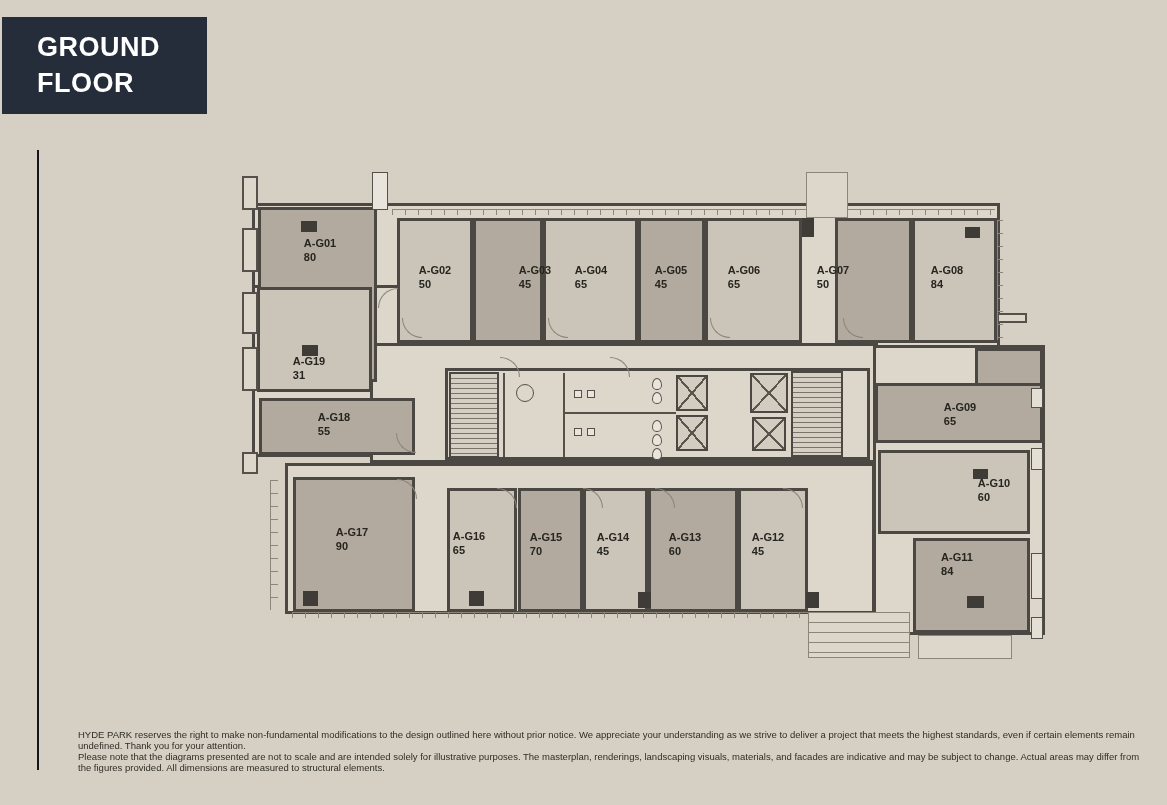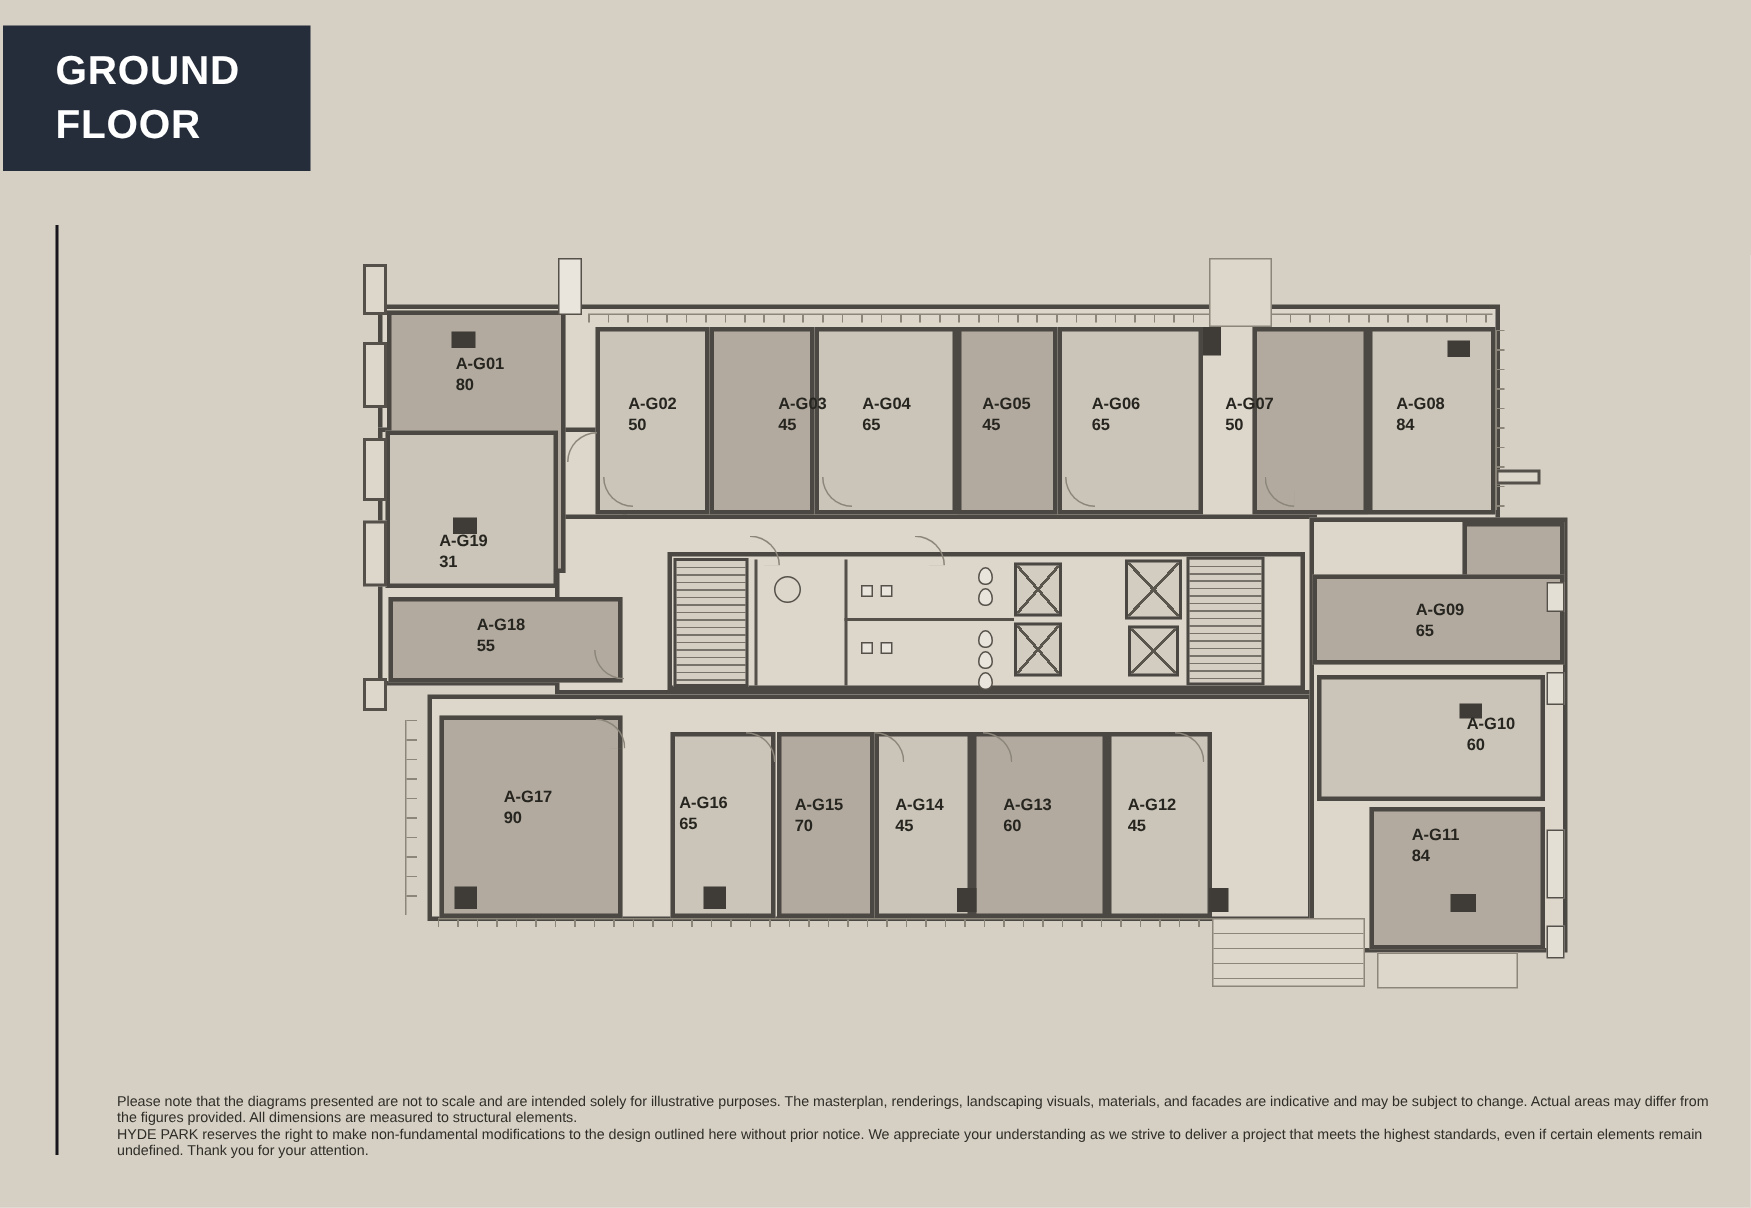--- a/index.html
+++ b/index.html
@@ -236,16 +236,16 @@
       <div class="abs tick-h" style="left: 292px; top: 612px; width: 520px; height: 6px;"></div>
       <div class="abs tick-v" style="left: 997px; top: 220px; width: 6px; height: 120px;"></div>
       <div class="abs tick-v" style="left: 270px; top: 480px; width: 8px; height: 130px;"></div>
       <div class="abs shaft" style="left: 372px; top: 172px; width: 16px; height: 38px;"></div>
       <div class="abs vestibule" style="left: 806px; top: 172px; width: 42px; height: 46px;"></div>
       <div class="abs canopy" style="left: 808px; top: 612px; width: 102px; height: 46px;"></div>
       <div class="abs porch" style="left: 918px; top: 635px; width: 94px; height: 24px;"></div>
     </div>
 
   <div class="disclaimer">
+    <div>HYDE PARK reserves the right to make non-fundamental modifications to the design outlined here without prior notice. We appreciate your understanding as we strive to deliver a project that meets the highest standards, even if certain elements remain undefined. Thank you for your attention.</div>
     <div>Please note that the diagrams presented are not to scale and are intended solely for illustrative purposes. The masterplan, renderings, landscaping visuals, materials, and facades are indicative and may be subject to change. Actual areas may differ from the figures provided. All dimensions are measured to structural elements.</div>
-    <div>HYDE PARK reserves the right to make non-fundamental modifications to the design outlined here without prior notice. We appreciate your understanding as we strive to deliver a project that meets the highest standards, even if certain elements remain undefined. Thank you for your attention.</div>
   </div>
 </div>
 
 </body></html>

